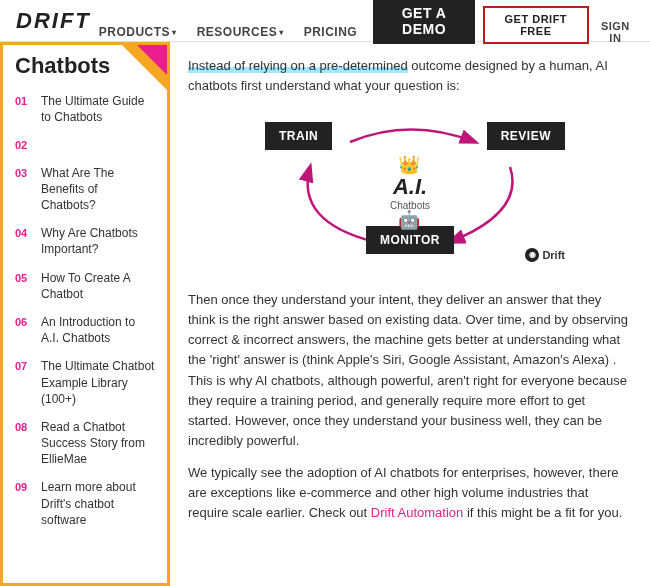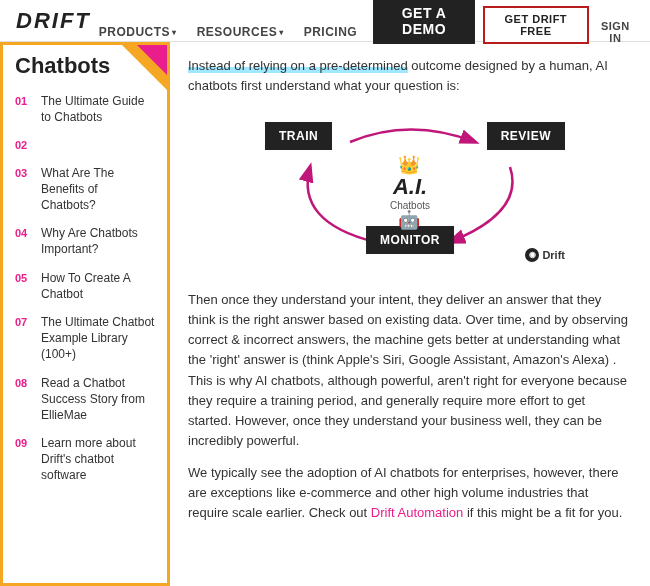--- a/index.html
+++ b/index.html
@@ -344,20 +344,24 @@
       </div>
       <div class="sidebar-nav-item">
         <span class="item-num">04</span>
         <span class="item-label">Why Are Chatbots Important?</span>
       </div>
       <div class="sidebar-nav-item">
         <span class="item-num">05</span>
         <span class="item-label">How To Create A Chatbot</span>
       </div>
       <div class="sidebar-nav-item">
+        <span class="item-num">06</span>
+        <span class="item-label">An Introduction to A.I. Chatbots</span>
+      </div>
+      <div class="sidebar-nav-item">
         <span class="item-num">07</span>
         <span class="item-label">The Ultimate Chatbot Example Library (100+)</span>
       </div>
       <div class="sidebar-nav-item">
         <span class="item-num">08</span>
         <span class="item-label">Read a Chatbot Success Story from EllieMae</span>
       </div>
       <div class="sidebar-nav-item">
         <span class="item-num">09</span>
         <span class="item-label">Learn more about Drift's chatbot software</span>

